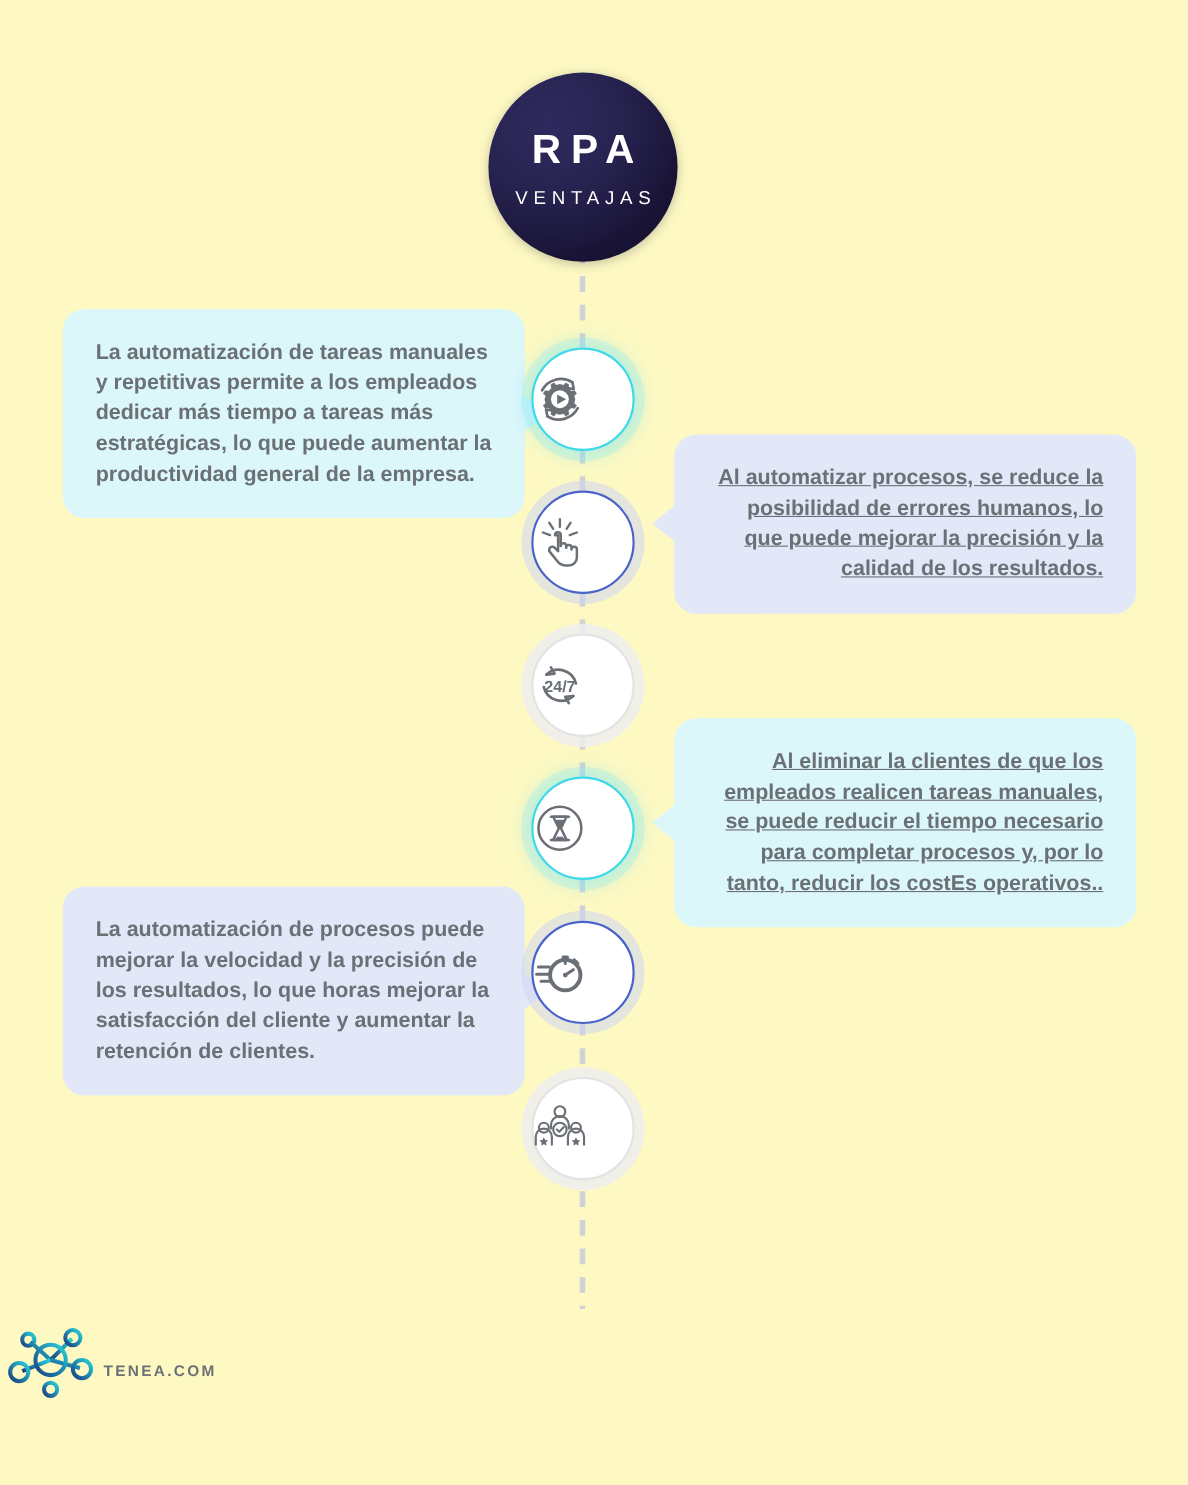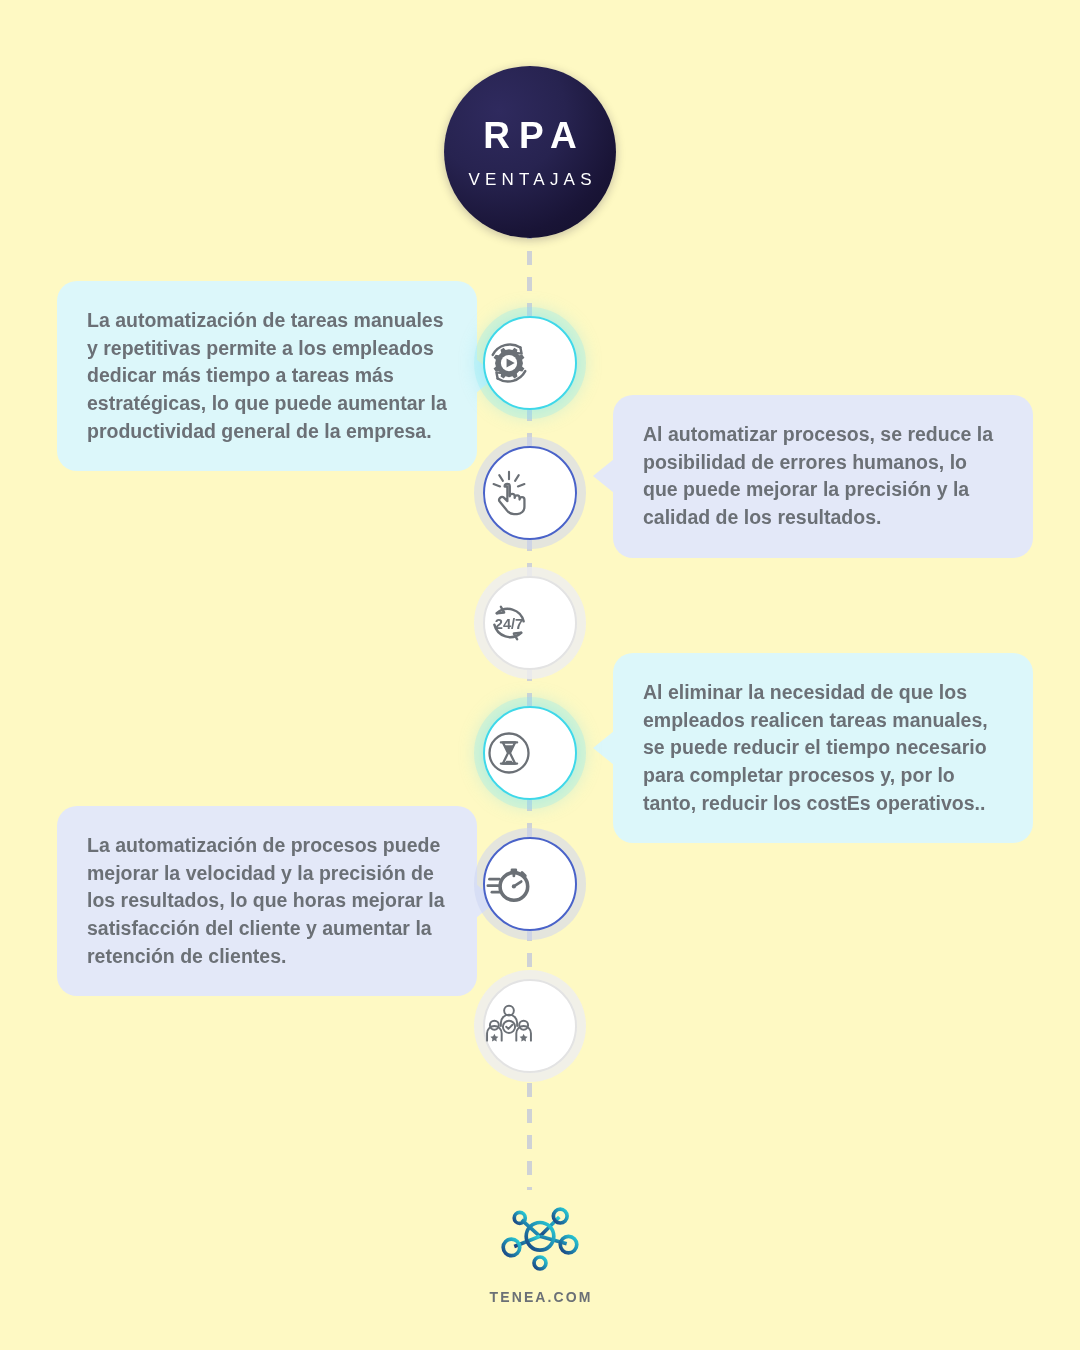--- a/index.html
+++ b/index.html
@@ -114,21 +114,21 @@
   }
   .bubble p {
     font-size: 19.5px;
     font-weight: 700;
     line-height: 1.42;
     color: #6b7076;
   }
   .bubble.left  { left: 33px;  width: 420px; margin-left: 24px; }
   .bubble.left p  { text-align: left; }
   .bubble.right { left: 613px; width: 420px; }
-  .bubble.right p { text-align: left; }
+  .bubble.right p { text-align: right; text-decoration: underline; }
 
   .bubble::after {
     content: "";
     position: absolute;
     top: 50%;
     margin-top: -17px;
     width: 0;
     height: 0;
     border-top: 17px solid transparent;
     border-bottom: 17px solid transparent;
@@ -147,21 +147,20 @@
   .bubble-5 { top: 806px; }
   .bubble-6 { top: 919px; }
 
   
   .footer {
     position: absolute;
     left: 0;
     top: 1203px;
     width: 1080px;
     display: flex;
-    flex-direction: column;
     align-items: center;
     z-index: 5;
   }
   .footer .logo { width: 92px; height: 74px; display: block; }
   .footer .brand {
     margin-top: 12px;
     font-size: 14px;
     font-weight: 700;
     letter-spacing: 2.1px;
     text-indent: 2.1px;
@@ -274,21 +273,21 @@
   <div class="bubble left  bubble-1 b-cyan">
     <p> La automatización de tareas manuales y repetitivas permite a los empleados dedicar más tiempo a tareas más estratégicas, lo que puede aumentar la productividad general de la empresa.</p>
   </div>
 
   <div class="bubble right bubble-2 b-lav">
     <p>Al automatizar procesos, se reduce la posibilidad de errores humanos, lo que puede mejorar la precisión y la calidad de los resultados.</p>
   </div>
 
 
   <div class="bubble right bubble-4 b-cyan">
-    <p>Al eliminar la necesidad de que los empleados realicen tareas manuales, se puede reducir el tiempo necesario para completar procesos y, por lo tanto, reducir los costEs operativos..</p>
+    <p>Al eliminar la clientes de que los empleados realicen tareas manuales, se puede reducir el tiempo necesario para completar procesos y, por lo tanto, reducir los costEs operativos..</p>
   </div>
 
   <div class="bubble left  bubble-5 b-lav">
     <p>La automatización de procesos puede mejorar la velocidad y la precisión de los resultados, lo que horas mejorar la satisfacción del cliente y aumentar la retención de clientes.</p>
   </div>
 
 
   <div class="footer">
     <svg class="logo" viewBox="0 0 100 80">
       <defs>

